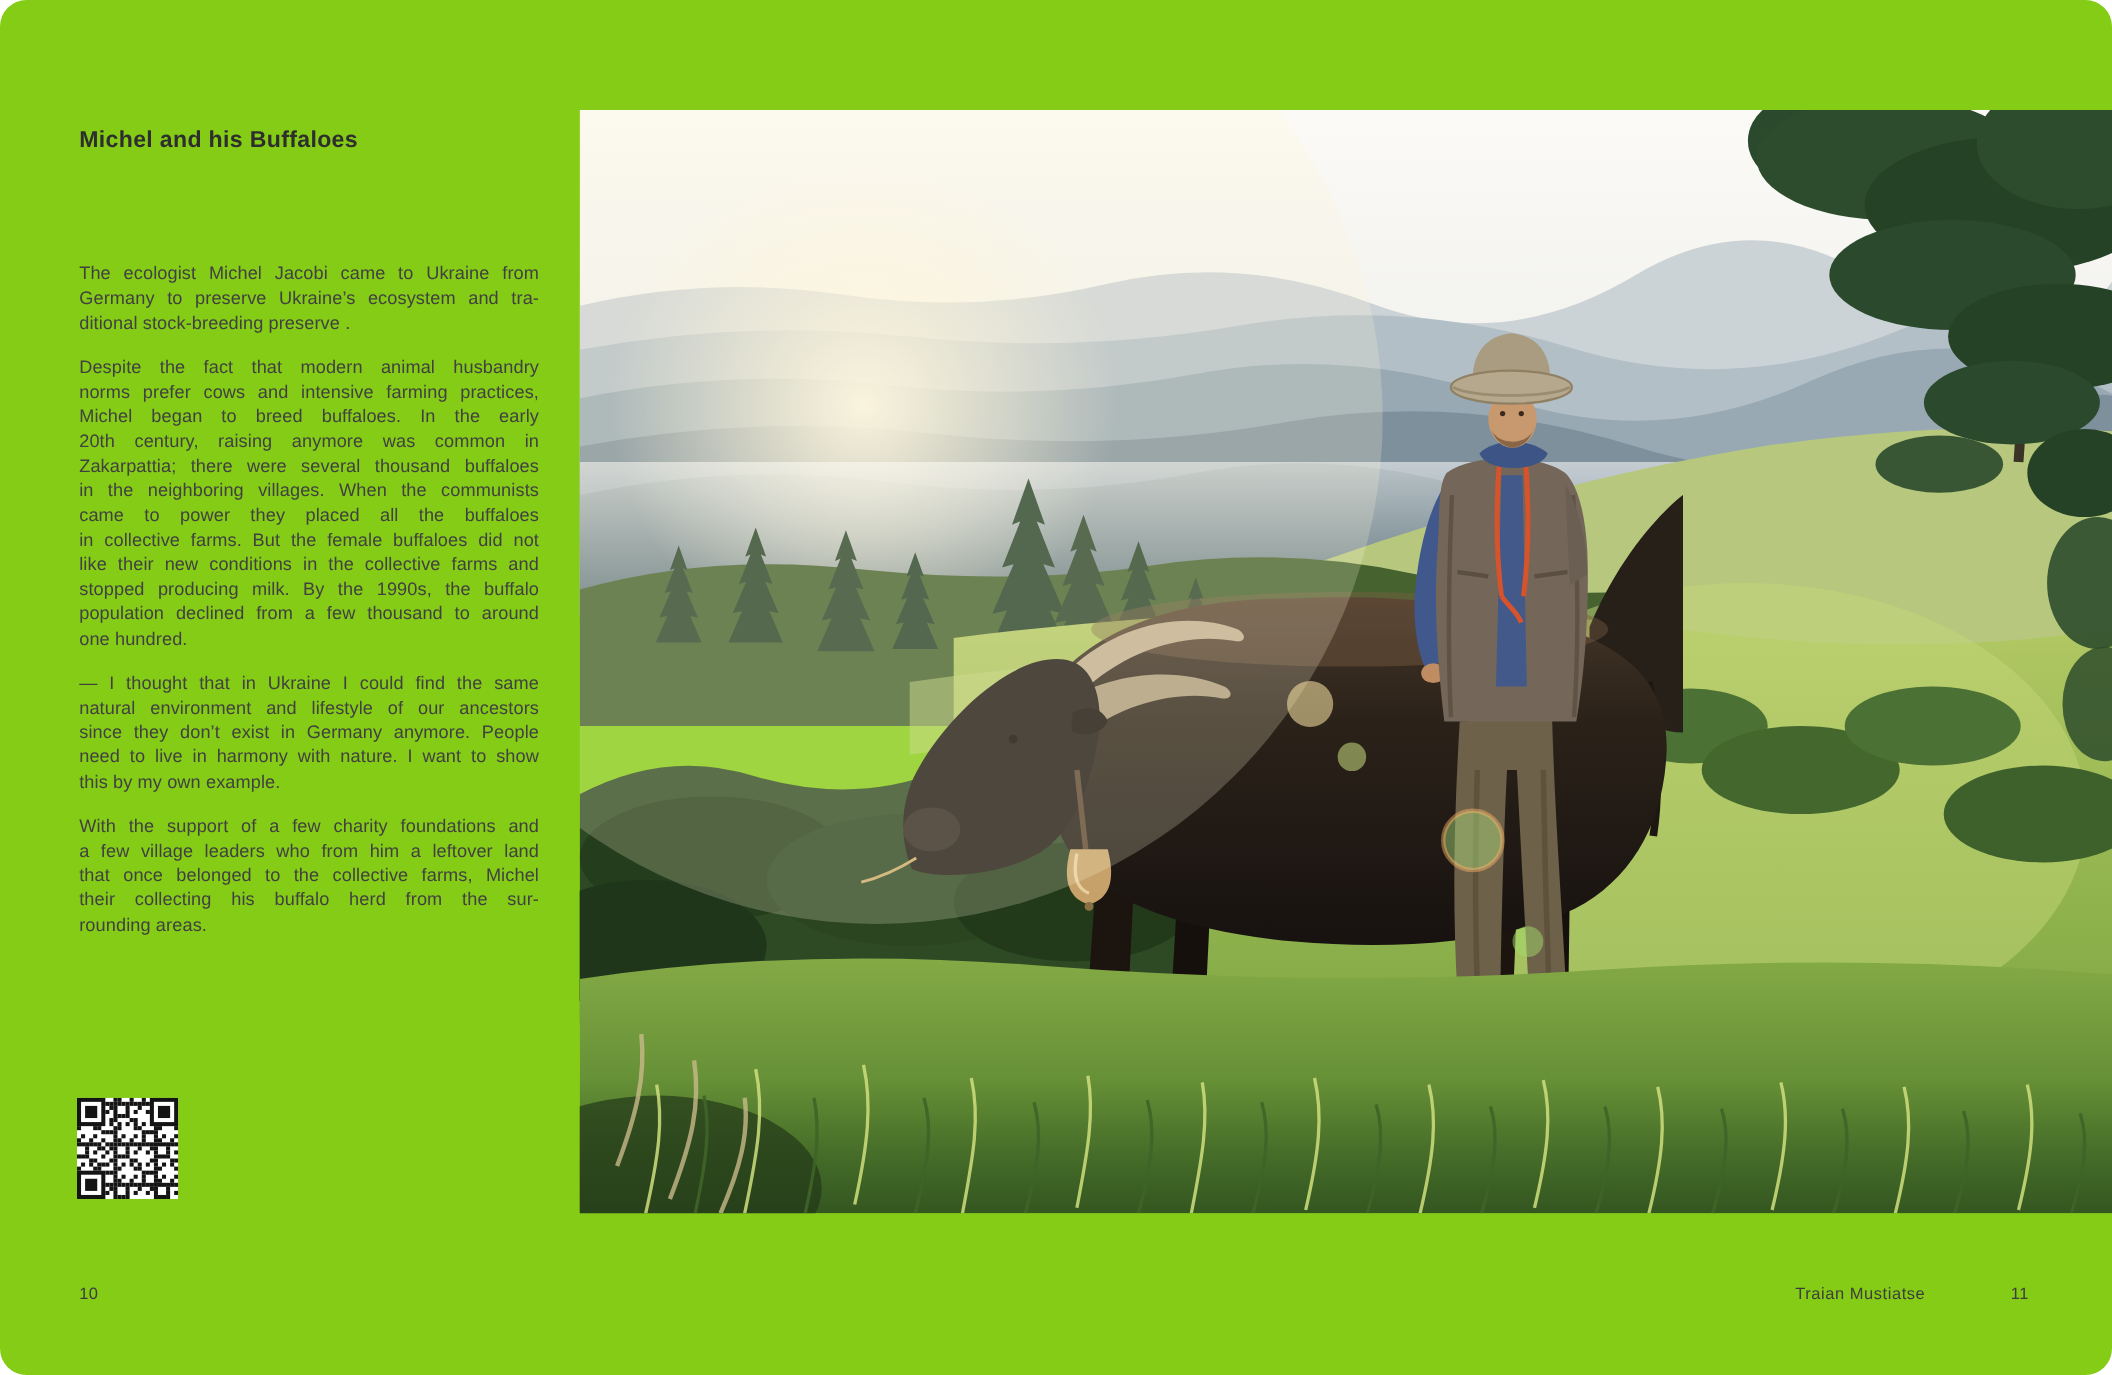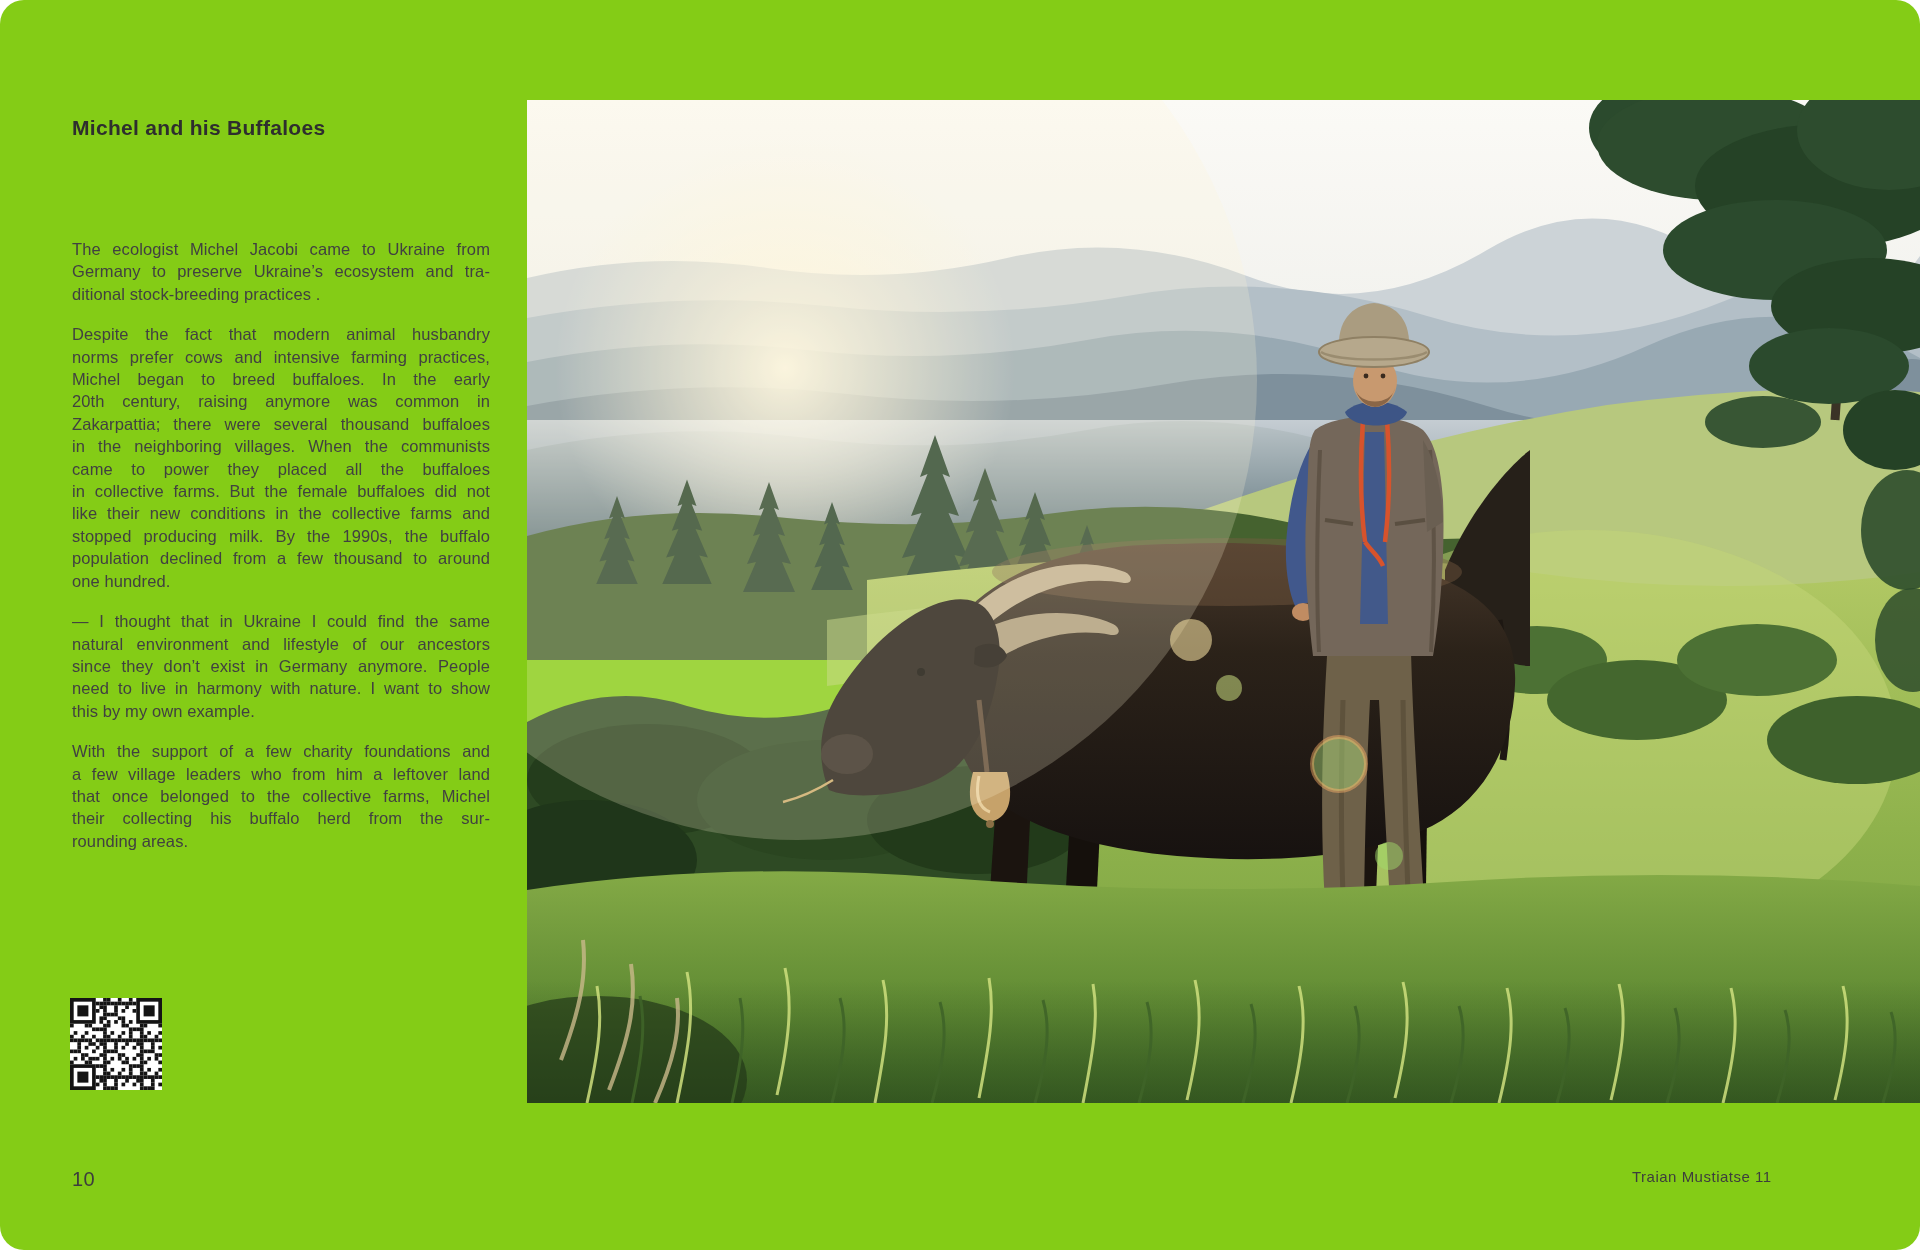--- a/index.html
+++ b/index.html
@@ -12,38 +12,38 @@
     font-size:21px;font-weight:bold;letter-spacing:.3px;color:#2e2e2e;
   }
   .text-col{
     position:absolute;left:72px;top:190px;width:418px;color:#414141;
     font-size:16.5px;line-height:22.4px;letter-spacing:.1px;margin-top:48px;
   }
   .paragraph{margin:0 0 18px 0;}
   .line{text-align:justify;text-align-last:justify;white-space:normal;}
   .line.last{text-align-last:left;}
   .qr-wrap{position:absolute;left:70px;top:998px;width:92px;height:92px;}
-  .footer-num-left{position:absolute;left:72px;top:1168px;font-size:20px;color:#3d3d3d;letter-spacing:.4px;}
+  .footer-num-left{position:absolute;left:72px;top:1168px;font-size:15px;color:#3d3d3d;letter-spacing:.4px;}
   .footer-credit{position:absolute;left:1632px;top:1168px;font-size:15px;color:#3d3d3d;letter-spacing:.5px;}
-  .footer-num-right{position:absolute;left:1755px;top:1168px;font-size:15px;color:#3d3d3d;letter-spacing:.4px;}
+  .footer-num-right{position:absolute;left:1828px;top:1168px;font-size:15px;color:#3d3d3d;letter-spacing:.4px;}
   .photo{position:absolute;left:527px;top:100px;width:1393px;height:1003px;}
   svg{display:block;}
 </style>
 </head>
 <body>
 
 <div class="spread">
 
   <div class="page-title">Michel and his Buffaloes</div>
 
   <div class="text-col">
       <div class="paragraph">
         <div class="line">The ecologist Michel Jacobi came to Ukraine from</div>
         <div class="line">Germany to preserve Ukraine’s ecosystem and tra-</div>
-        <div class="line last">ditional stock-breeding practices .</div>
+        <div class="line last">ditional stock-breeding preserve .</div>
       </div>
       <div class="paragraph">
         <div class="line">Despite the fact that modern animal husbandry</div>
         <div class="line">norms prefer cows and intensive farming practices,</div>
         <div class="line">Michel began to breed buffaloes. In the early</div>
         <div class="line">20th century, raising anymore was common in</div>
         <div class="line">Zakarpattia; there were several thousand buffaloes</div>
         <div class="line">in the neighboring villages. When the communists</div>
         <div class="line">came to power they placed all the buffaloes</div>
         <div class="line">in collective farms. But the female buffaloes did not</div>

